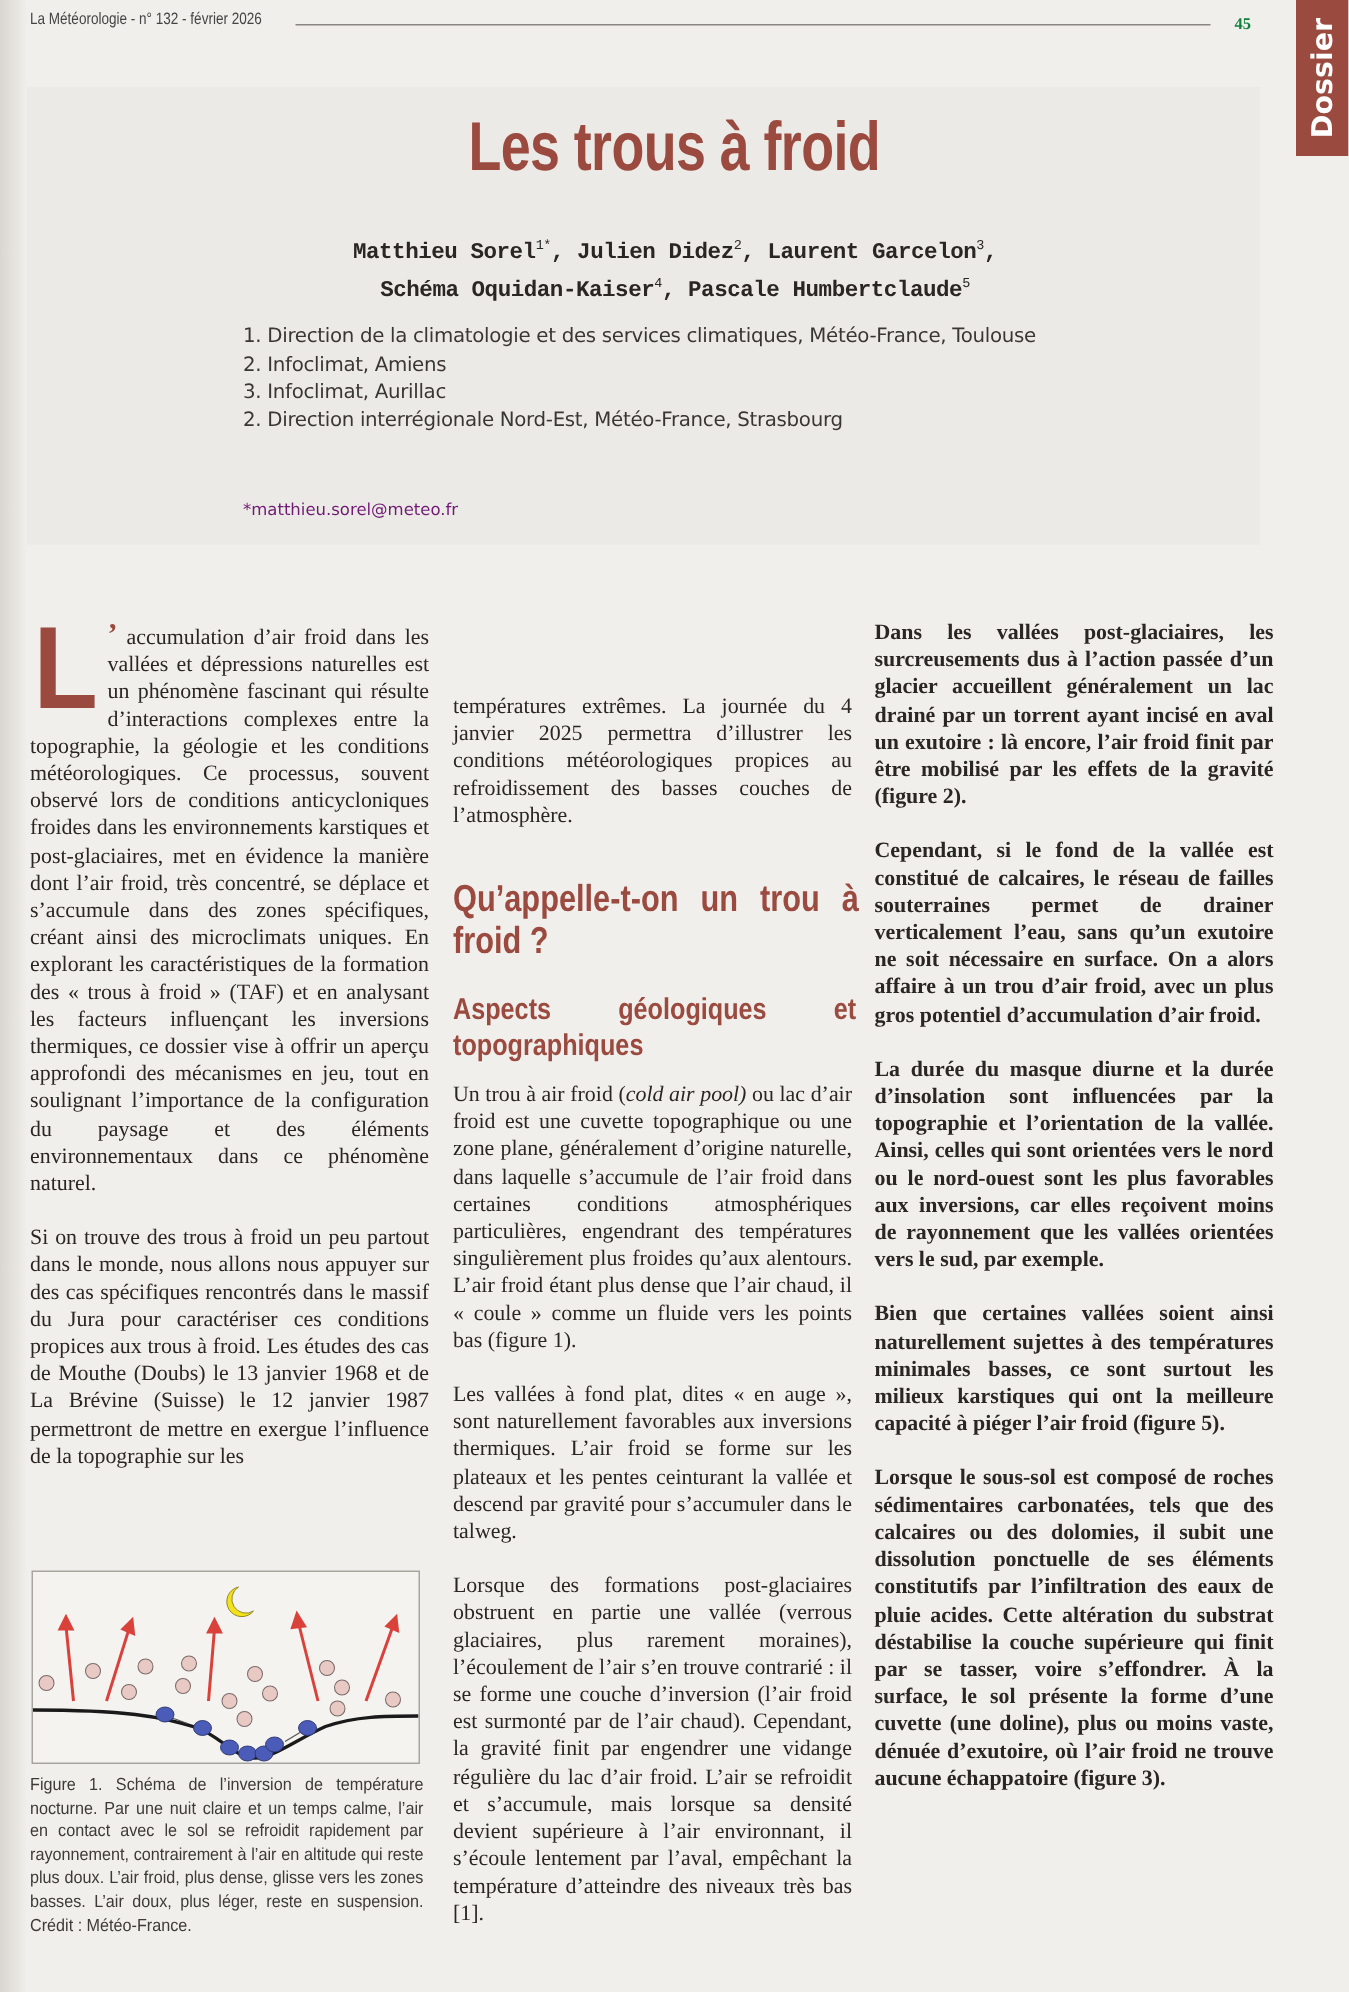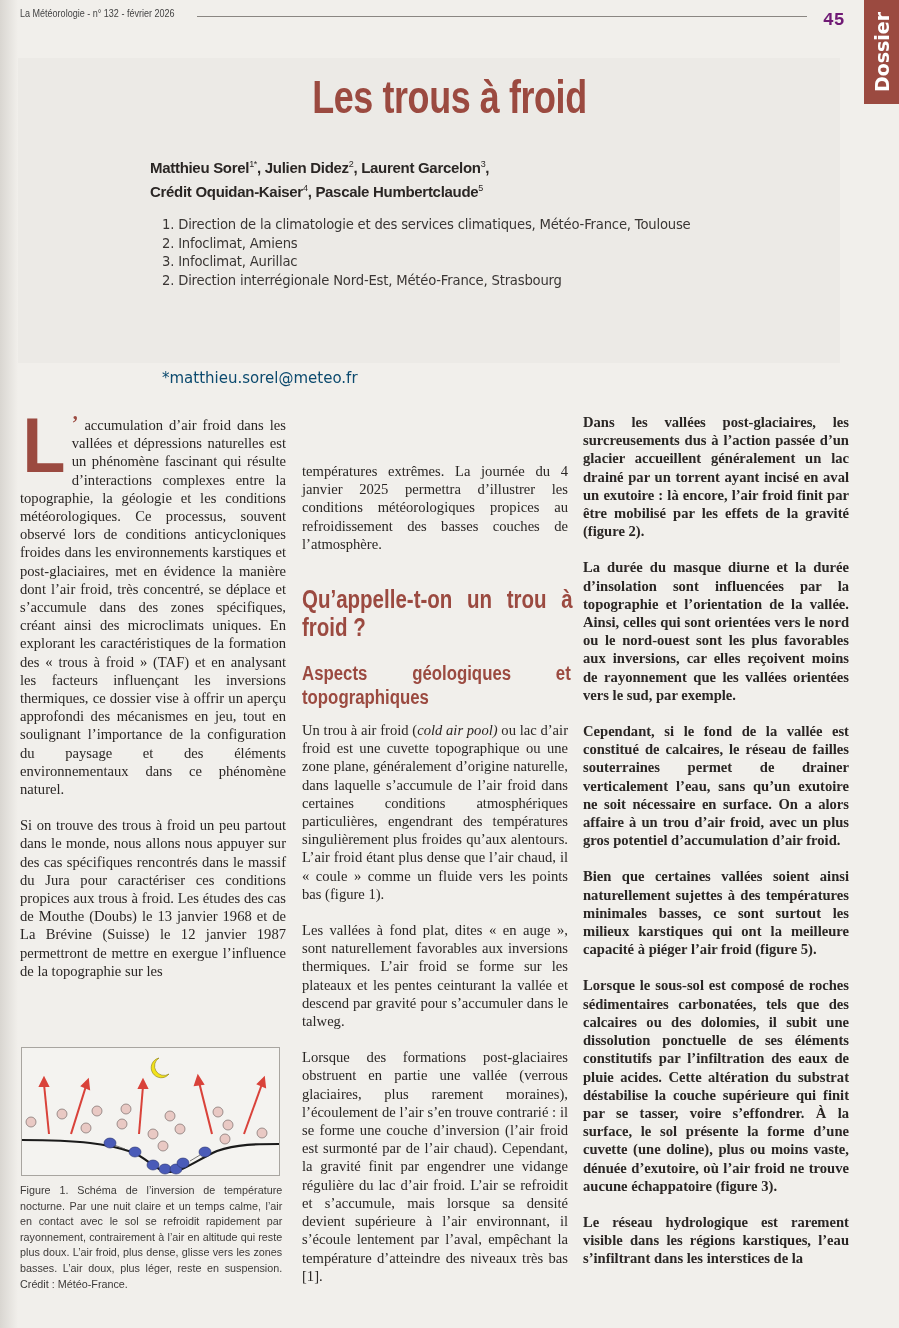--- a/index.html
+++ b/index.html
@@ -16,21 +16,21 @@
   .header-line-text {
     position:absolute; left:20px; top:7px;
     font-family:"Liberation Sans", sans-serif; font-size:11px; color:#444;
     transform:scaleX(0.82); transform-origin:left top; letter-spacing:0px;
   }
   .header-rule {
     position:absolute; left:197px; top:16px; width:610px; height:1px; background:#8a8682;
   }
   .page-number {
     position:absolute; left:823px; top:10px;
-    font-family:Liberation Mono, monospace; font-weight:bold; font-size:18px; color:#701a75;
+    font-family:Liberation Serif, serif; font-weight:bold; font-size:11px; color:#15803d;
   }
   .dossier-tab {
     position:absolute; left:864px; top:0; width:35px; height:104px;
     background:#9b4a40;
   }
   .dossier-tab span {
     position:absolute; left:50%; top:50%;
     transform:translate(-50%,-50%) rotate(-90deg);
     color:#fff; font-family:"DejaVu Sans", sans-serif; font-weight:bold; font-size:19px;
     white-space:nowrap;
@@ -38,33 +38,33 @@
   .hero {
     position:absolute; left:18px; top:58px; width:822px; height:305px;
     background:#eceae6;
   }
   .title {
     position:absolute; left:0; width:899px; top:70px; text-align:center;
     font-family:"Liberation Sans", sans-serif; font-weight:bold; font-size:46px;
     color:#9b4a40; transform:scaleX(0.78); transform-origin:center top; letter-spacing:-0.5px;
   }
   .authors {
-    position:absolute; left:150px; width:600px; top:154px; 
-    font-family:Liberation Sans, sans-serif; font-weight:bold; font-size:15px; line-height:21px;
+    position:absolute; left:150px; width:600px; top:154px; text-align:center;
+    font-family:Liberation Mono, monospace; font-weight:bold; font-size:15px; line-height:21px;
     color:#2a2624; letter-spacing:-0.3px;
   }
   .authors sup { font-size:9px; font-weight:normal; }
   .affils {
     position:absolute; left:162px; top:216px;
     font-family:"DejaVu Sans", sans-serif; font-size:13.2px; line-height:18.6px; color:#3a3634;
     letter-spacing:-0.2px;
   }
   .email {
     position:absolute; left:162px; top:333px;
-    font-family:"DejaVu Sans", sans-serif; font-size:15px; color:#0c4a6e;margin-top:36px;
+    font-family:"DejaVu Sans", sans-serif; font-size:11px; color:#701a75;
   }
   .col {
     position:absolute; width:266px;
     font-size:14.6px; line-height:18.2px; text-align:justify; hyphens:auto;
     color:#2a2624;
   }
   .col p { margin:0 0 18px 0; }
   .col1 { left:20px; top:414px; }
   .col2 { left:302px; top:414px;margin-top:48px; }
   .col3 { left:583px; top:413px;font-weight:bold; }
@@ -110,21 +110,21 @@
 <div class="hero"></div>
 <h1 class="title" style="margin:0;">Les trous à froid</h1>
 
 <div class="authors">
   <div>
     <span>Matthieu Sorel</span><sup>1*</sup>,
     <span>Julien Didez</span><sup>2</sup>,
     <span>Laurent Garcelon</span><sup>3</sup>,
   </div>
   <div>
-    <span>Crédit Oquidan-Kaiser</span><sup>4</sup>,
+    <span>Schéma Oquidan-Kaiser</span><sup>4</sup>,
     <span>Pascale Humbertclaude</span><sup>5</sup>
   </div>
 </div>
 
 <div class="affils">
   <div>1. Direction de la climatologie et des services climatiques, Météo-France, Toulouse</div>
   <div>2. Infoclimat, Amiens</div>
   <div>3. Infoclimat, Aurillac</div>
   <div>2. Direction interrégionale Nord-Est, Météo-France, Strasbourg</div>
 </div>
@@ -205,18 +205,17 @@
   <p>températures extrêmes. La journée du 4 janvier 2025 permettra d’illustrer les conditions météorologiques propices au refroidissement des basses couches de l’atmosphère.</p>
   <div class="h2">Qu’appelle-t-on un trou à froid ?</div>
   <div class="h3">Aspects géologiques et topographiques</div>
   <p><span>Un trou à air froid (</span><em>cold air pool)</em><span> ou lac d’air froid est une cuvette topographique ou une zone plane, généralement d’origine naturelle, dans laquelle s’accumule de l’air froid dans certaines conditions atmosphériques particulières, engendrant des températures singulièrement plus froides qu’aux alentours. L’air froid étant plus dense que l’air chaud, il « coule » comme un fluide vers les points bas (figure 1).</span></p>
   <p>Les vallées à fond plat, dites « en auge », sont naturellement favorables aux inversions thermiques. L’air froid se forme sur les plateaux et les pentes ceinturant la vallée et descend par gravité pour s’accumuler dans le talweg.</p>
   <p>Lorsque des formations post-glaciaires obstruent en partie une vallée (verrous glaciaires, plus rarement moraines), l’écoulement de l’air s’en trouve contrarié : il se forme une couche d’inversion (l’air froid est surmonté par de l’air chaud). Cependant, la gravité finit par engendrer une vidange régulière du lac d’air froid. L’air se refroidit et s’accumule, mais lorsque sa densité devient supérieure à l’air environnant, il s’écoule lentement par l’aval, empêchant la température d’atteindre des niveaux très bas [1].</p>
 </div>
 
 <div class="col col3">
   <p>Dans les vallées post-glaciaires, les surcreusements dus à l’action passée d’un glacier accueillent généralement un lac drainé par un torrent ayant incisé en aval un exutoire : là encore, l’air froid finit par être mobilisé par les effets de la gravité (figure 2).</p>
+  <p>Cependant, si le fond de la vallée est constitué de calcaires, le réseau de failles souterraines permet de drainer verticalement l’eau, sans qu’un exutoire ne soit nécessaire en surface. On a alors affaire à un trou d’air froid, avec un plus gros potentiel d’accumulation d’air froid.</p>
   <p>La durée du masque diurne et la durée d’insolation sont influencées par la topographie et l’orientation de la vallée. Ainsi, celles qui sont orientées vers le nord ou le nord-ouest sont les plus favorables aux inversions, car elles reçoivent moins de rayonnement que les vallées orientées vers le sud, par exemple.</p>
-  <p>Cependant, si le fond de la vallée est constitué de calcaires, le réseau de failles souterraines permet de drainer verticalement l’eau, sans qu’un exutoire ne soit nécessaire en surface. On a alors affaire à un trou d’air froid, avec un plus gros potentiel d’accumulation d’air froid.</p>
   <p>Bien que certaines vallées soient ainsi naturellement sujettes à des températures minimales basses, ce sont surtout les milieux karstiques qui ont la meilleure capacité à piéger l’air froid (figure 5).</p>
   <p>Lorsque le sous-sol est composé de roches sédimentaires carbonatées, tels que des calcaires ou des dolomies, il subit une dissolution ponctuelle de ses éléments constitutifs par l’infiltration des eaux de pluie acides. Cette altération du substrat déstabilise la couche supérieure qui finit par se tasser, voire s’effondrer. À la surface, le sol présente la forme d’une cuvette (une doline), plus ou moins vaste, dénuée d’exutoire, où l’air froid ne trouve aucune échappatoire (figure 3).</p>
-  <p>Le réseau hydrologique est rarement visible dans les régions karstiques, l’eau s’infiltrant dans les interstices de la</p>
 </div>
 
 </body></html>

